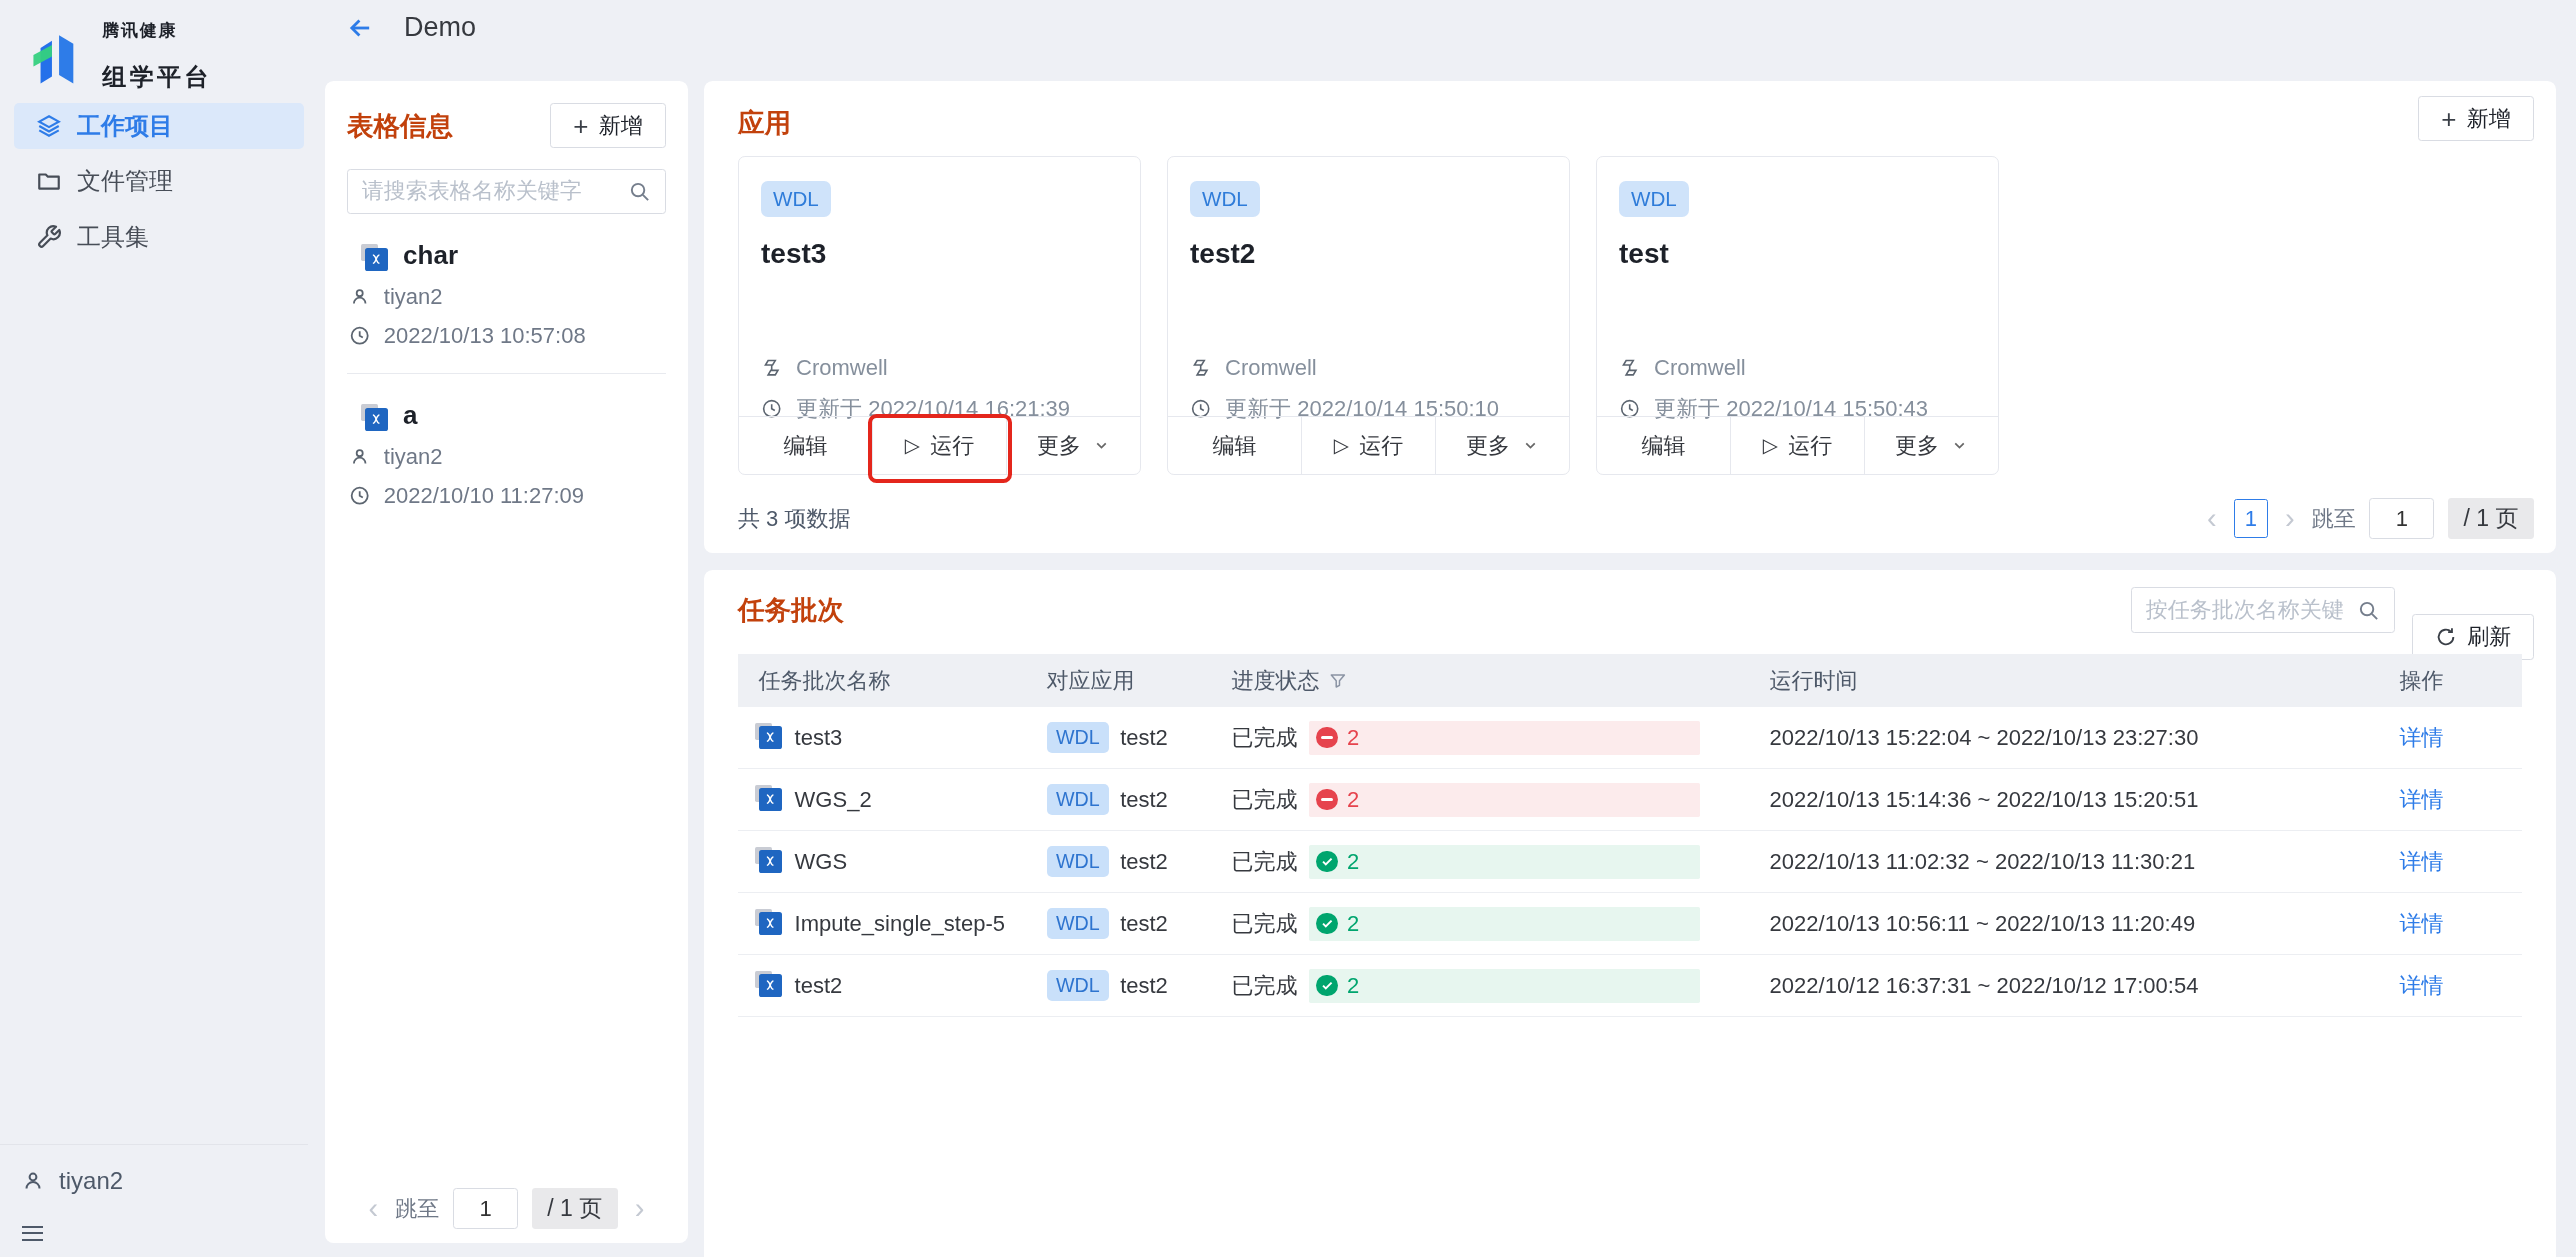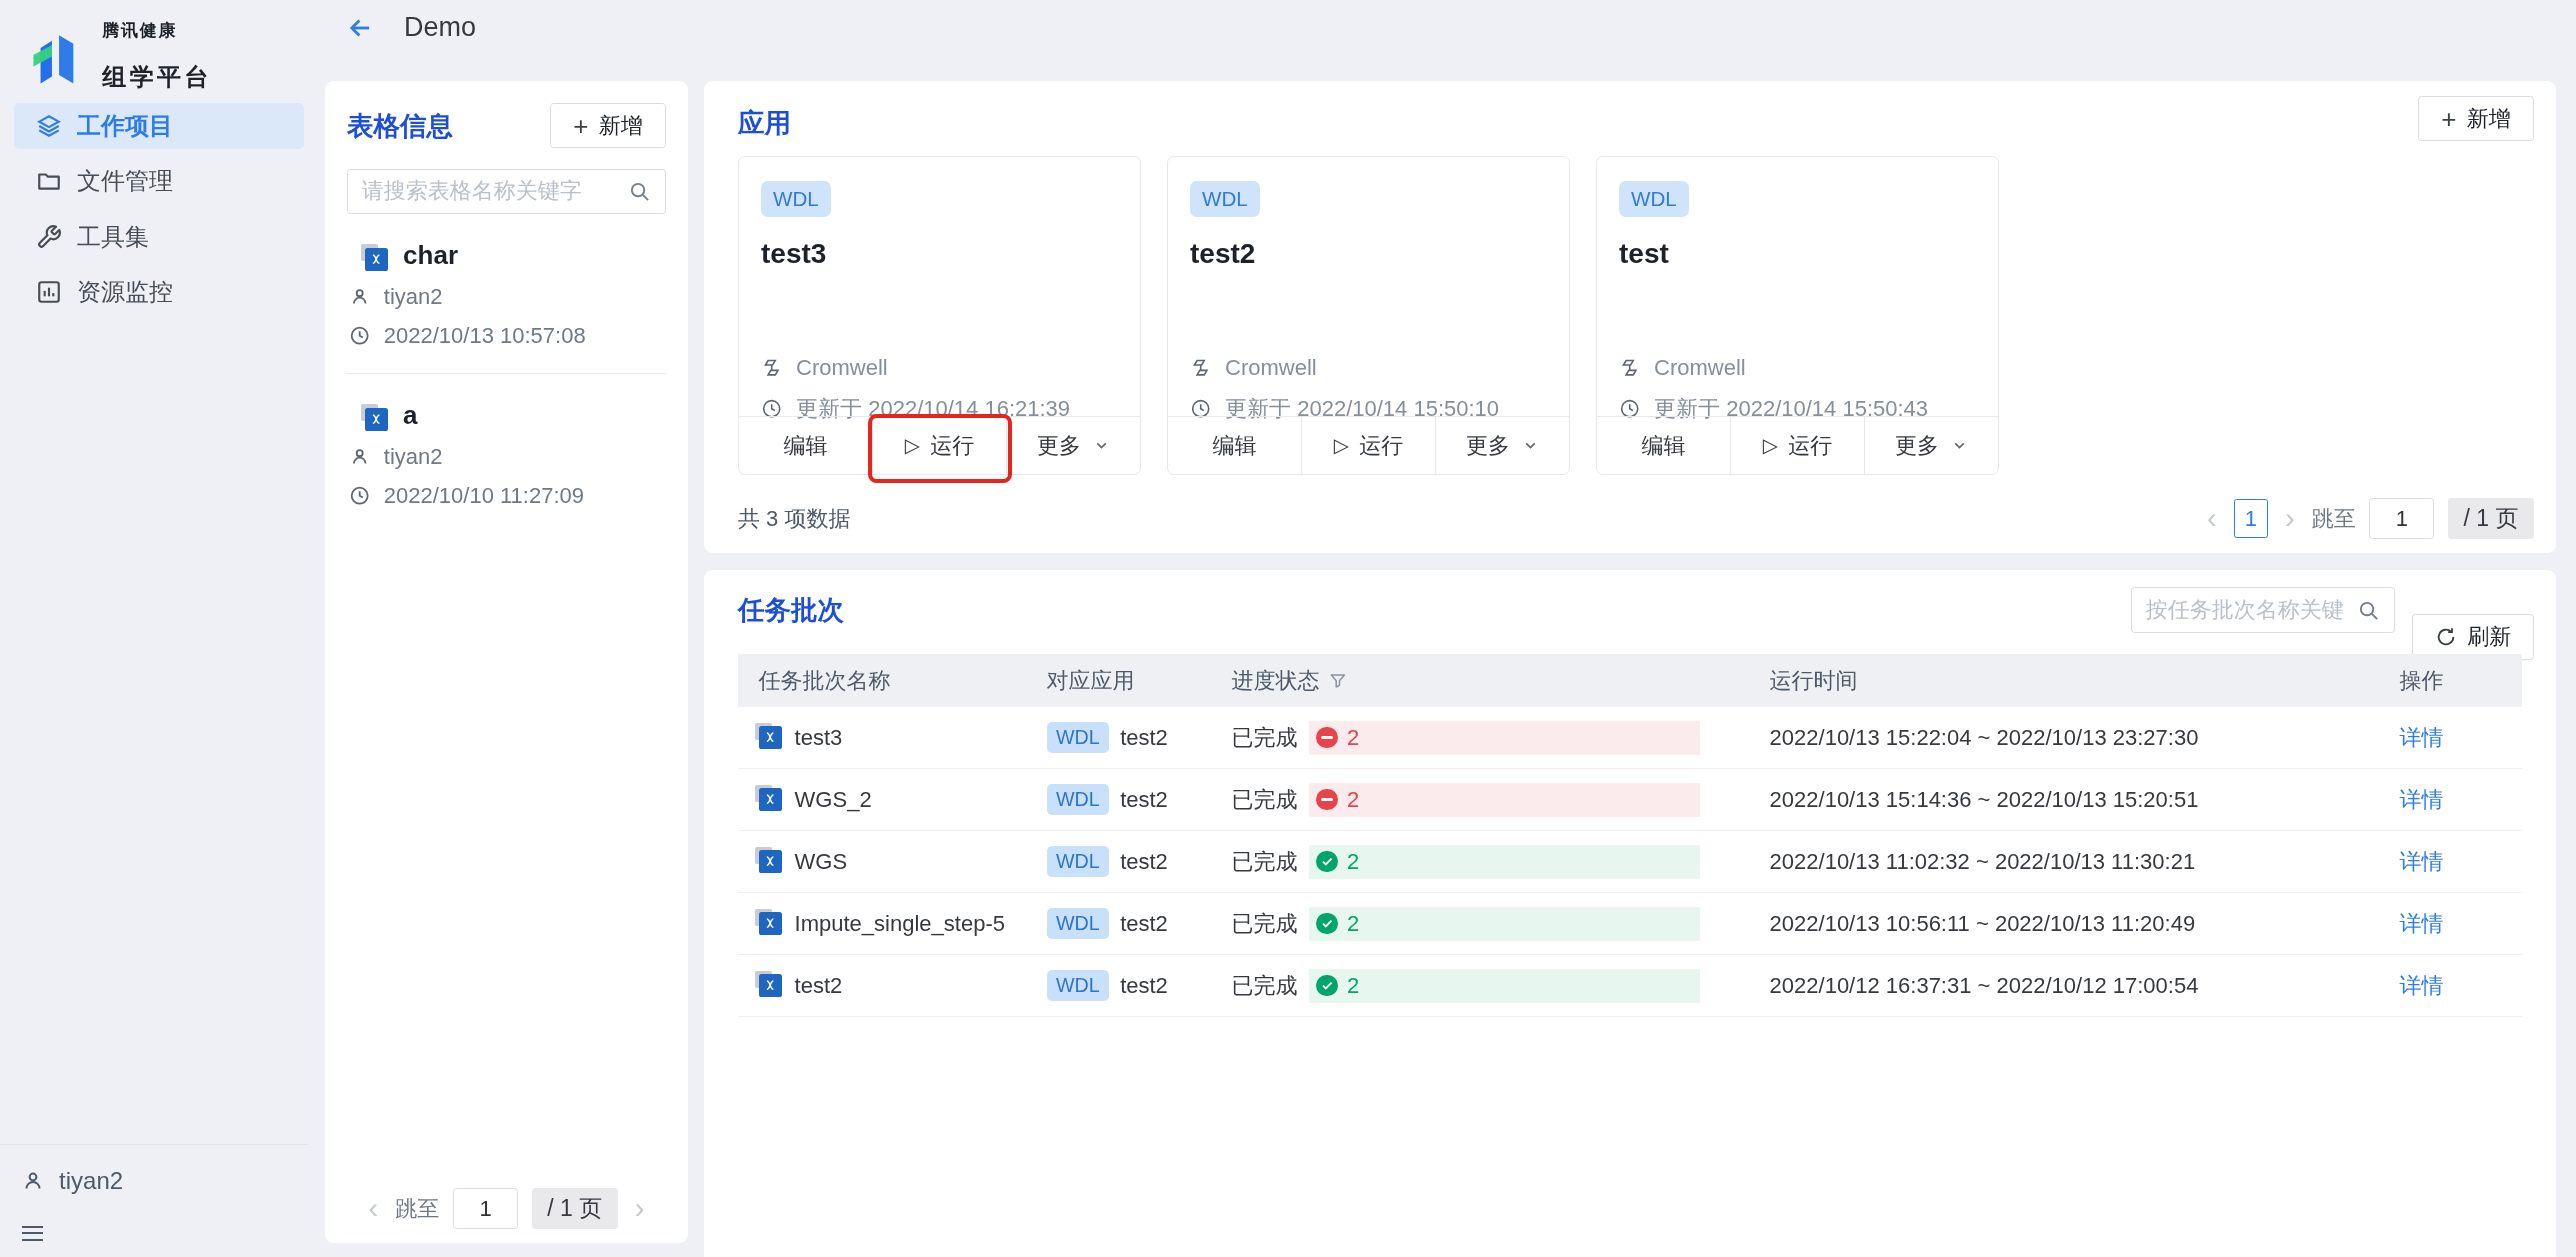--- a/index.html
+++ b/index.html
@@ -28,21 +28,21 @@
   .hamburger { position:absolute; left:22px; bottom:12px; width:20.6px; cursor:pointer; }
   .hamburger div { height:2.1px; background:#4e5969; margin:4.3px 0; }
 
   
   .page-header { position:absolute; left:346px; top:12px; display:flex; align-items:center; gap:29px; }
   .back-arrow { cursor:pointer; }
   .page-title { font-size:27px; font-weight:500; color:#36393f; }
 
   
   .panel { position:absolute; background:#fff; border-radius:8.6px; }
-  .panel-title { font-size:26.5px; font-weight:700; color:#1d4ed8; }
+  .panel-title { font-size:26.5px; font-weight:700; color:#c2410c; }
   .btn-outline { display:flex; align-items:center; justify-content:center; gap:10.3px;
     border:0.9px solid #d9dce3; border-radius:3.4px; background:#fff; font-size:22px; color:#1d2129; cursor:pointer; }
   .plus { font-size:26px; font-weight:300; color:#3a3f47; line-height:1; }
   .searchbox { display:flex; align-items:center; border:0.9px solid #d9dce3; border-radius:3.4px; background:#fff; }
   .searchbox input { flex:1; border:0; outline:0; font:inherit; font-size:22px; color:#333; padding:0 13.7px; min-width:0; background:transparent; }
   .searchbox input::placeholder { color:#b9c0cb; }
   .searchbox svg { width:23px; height:23px; stroke:#757e8c; margin-right:13.7px; flex:none; }
   .pager { display:flex; align-items:center; gap:13.7px; }
   .pg-arrow { font-size:29px; color:#c4c9d2; cursor:pointer; line-height:1; padding:0 3.4px; }
   .pg-current { width:34px; height:39px; border:0.9px solid #2e7ce8; border-radius:2.6px; color:#2e7ce8;
@@ -155,29 +155,20 @@
         <path d="M3 6 h6 l2 2 h10 v11 H3 Z" stroke-linejoin="round"></path>
       </svg>
       <span>文件管理</span>
     </div>
     <div class="nav-item">
       <svg viewBox="0 0 24 24" fill="none" stroke-width="2">
         <path d="M14.7 6.3a1 1 0 0 0 0 1.4l1.6 1.6a1 1 0 0 0 1.4 0l3.77-3.77a6 6 0 0 1-7.94 7.94l-6.91 6.91a2.12 2.12 0 0 1-3-3l6.91-6.91a6 6 0 0 1 7.94-7.94l-3.76 3.76z" stroke-linejoin="round"></path>
       </svg>
       <span>工具集</span>
     </div>
-    <div class="nav-item">
-      <svg viewBox="0 0 24 24" fill="none" stroke-width="2">
-        <rect x="3" y="3" width="18" height="18" rx="2"></rect>
-          <path d="M8 16v-5"></path>
-          <path d="M12 16V8"></path>
-          <path d="M16 16v-3"></path>
-      </svg>
-      <span>资源监控</span>
-    </div>
   </nav>
 
   <div class="side-footer">
     <div class="user-row">
       <svg viewBox="0 0 24 24" fill="none" stroke-width="2">
         <circle cx="12" cy="8" r="3.4"></circle>
           <path d="M5.5 19.5a6.5 6.5 0 0 1 13 0"></path>
       </svg>
       <span>tiyan2</span>
     </div>

